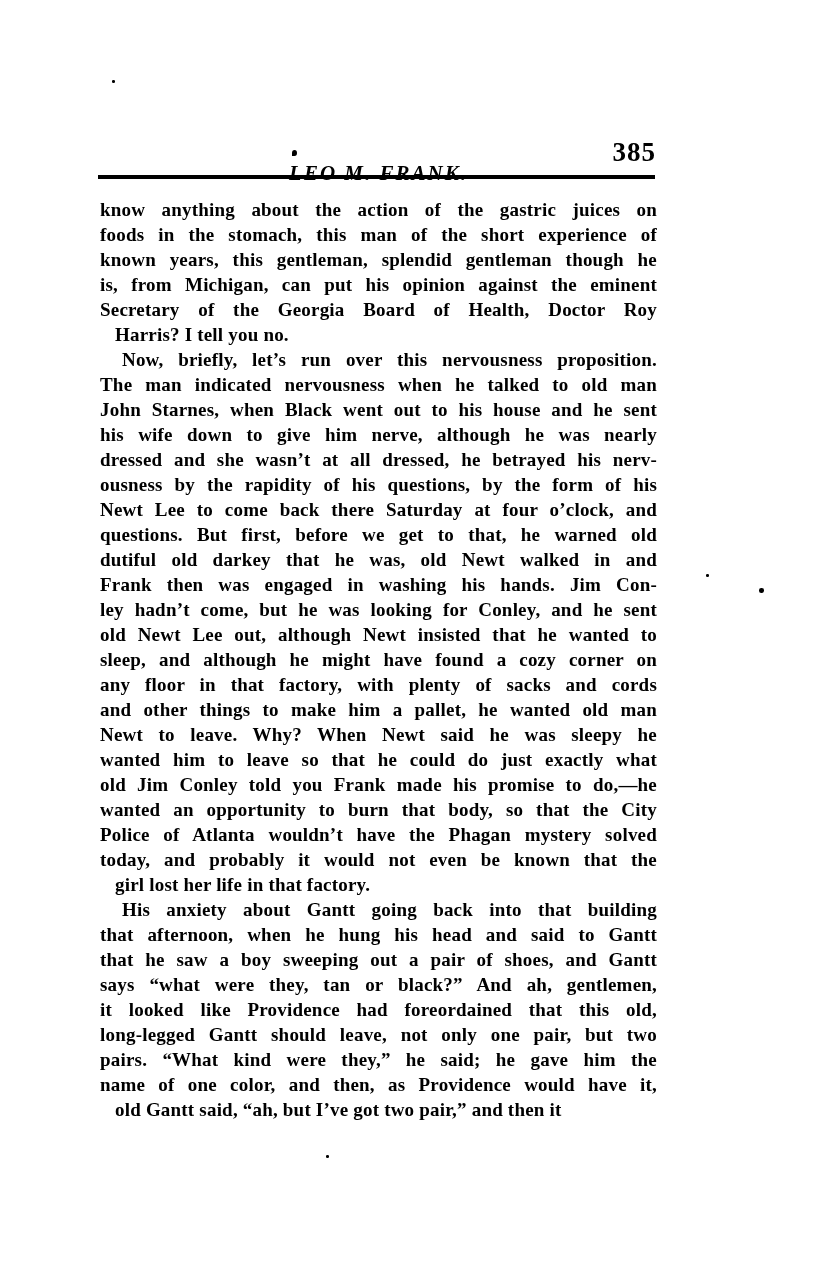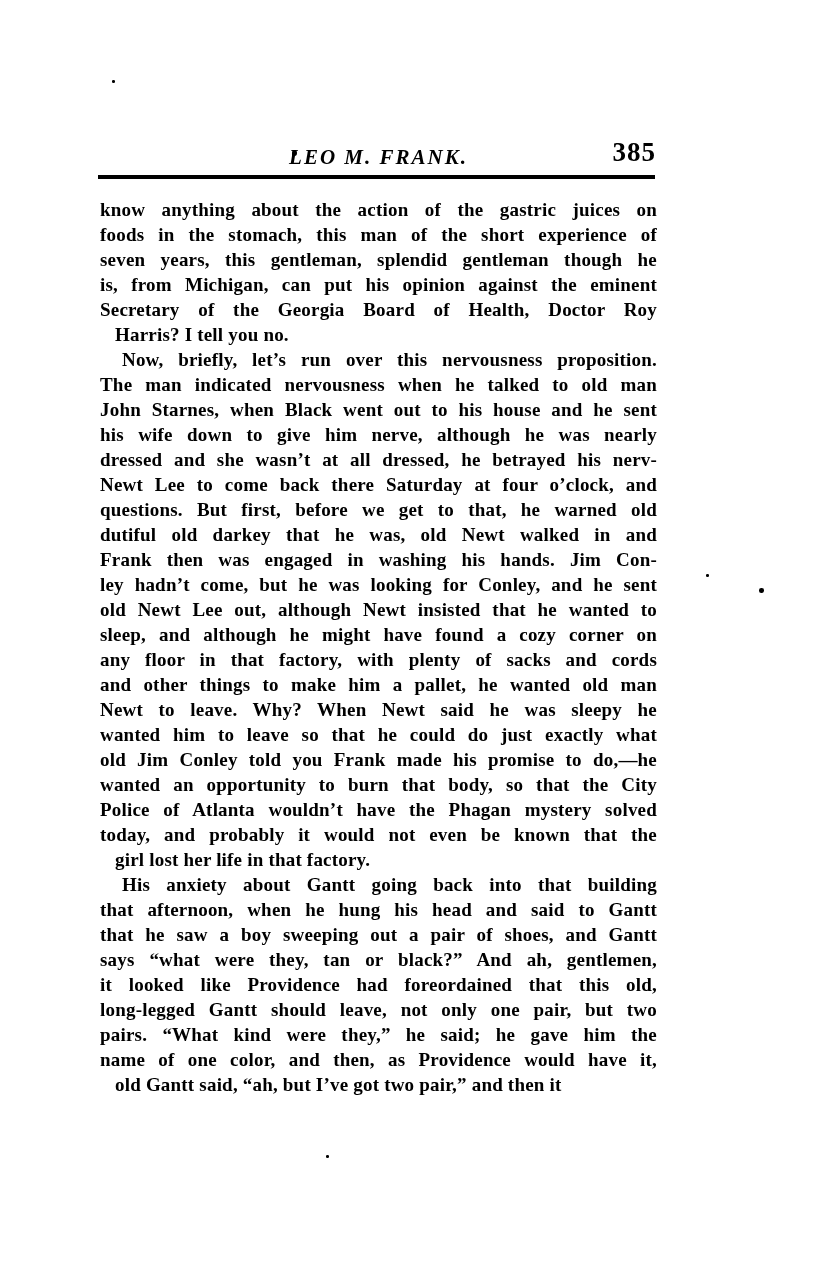--- a/index.html
+++ b/index.html
@@ -22,21 +22,21 @@
     top: 141px;
     width: 557px;
   }
   .running-header {
     position: relative;
     height: 34px;
   }
   .header-title {
     position: absolute;
     left: 0;
-    top: 4px;
+    top: 20px;
     width: 100%;
     text-align: center;
     font-style: italic;
     font-weight: bold;
     font-size: 21px;
     letter-spacing: 2px;
     white-space: nowrap;
   }
   .page-number {
     position: absolute;
@@ -92,31 +92,32 @@
   <div class="content">
     <div class="running-header">
       <span class="header-title">LEO M. FRANK.</span>
       <span class="page-number">385</span>
     </div>
     <div class="header-rule"></div>
     <div class="page-body">
         <div class="paragraph">
           <div class="line">know anything about the action of the gastric juices on</div>
           <div class="line">foods in the stomach, this man of the short experience of</div>
-          <div class="line">seven years, this gentleman, splendid gentleman though he</div>
+          <div class="line">known years, this gentleman, splendid gentleman though he</div>
           <div class="line">is, from Michigan, can put his opinion against the eminent</div>
           <div class="line">Secretary of the Georgia Board of Health, Doctor Roy</div>
           <div class="line last-line">Harris?  I tell you no.</div>
         </div>
         <div class="paragraph">
           <div class="line indented">Now, briefly, let’s run over this nervousness proposition.</div>
           <div class="line">The man indicated nervousness when he talked to old man</div>
           <div class="line">John Starnes, when Black went out to his house and he sent</div>
           <div class="line">his wife down to give him nerve, although he was nearly</div>
           <div class="line">dressed and she wasn’t at all dressed, he betrayed his nerv-</div>
+          <div class="line">ousness by the rapidity of his questions, by the form of his</div>
           <div class="line">Newt Lee to come back there Saturday at four o’clock, and</div>
           <div class="line">questions.  But first, before we get to that, he warned old</div>
           <div class="line">dutiful old darkey that he was, old Newt walked in and</div>
           <div class="line">Frank then was engaged in washing his hands.  Jim Con-</div>
           <div class="line">ley hadn’t come, but he was looking for Conley, and he sent</div>
           <div class="line">old Newt Lee out, although Newt insisted that he wanted to</div>
           <div class="line">sleep, and although he might have found a cozy corner on</div>
           <div class="line">any floor in that factory, with plenty of sacks and cords</div>
           <div class="line">and other things to make him a pallet, he wanted old man</div>
           <div class="line">Newt to leave.  Why?  When Newt said he was sleepy he</div>

